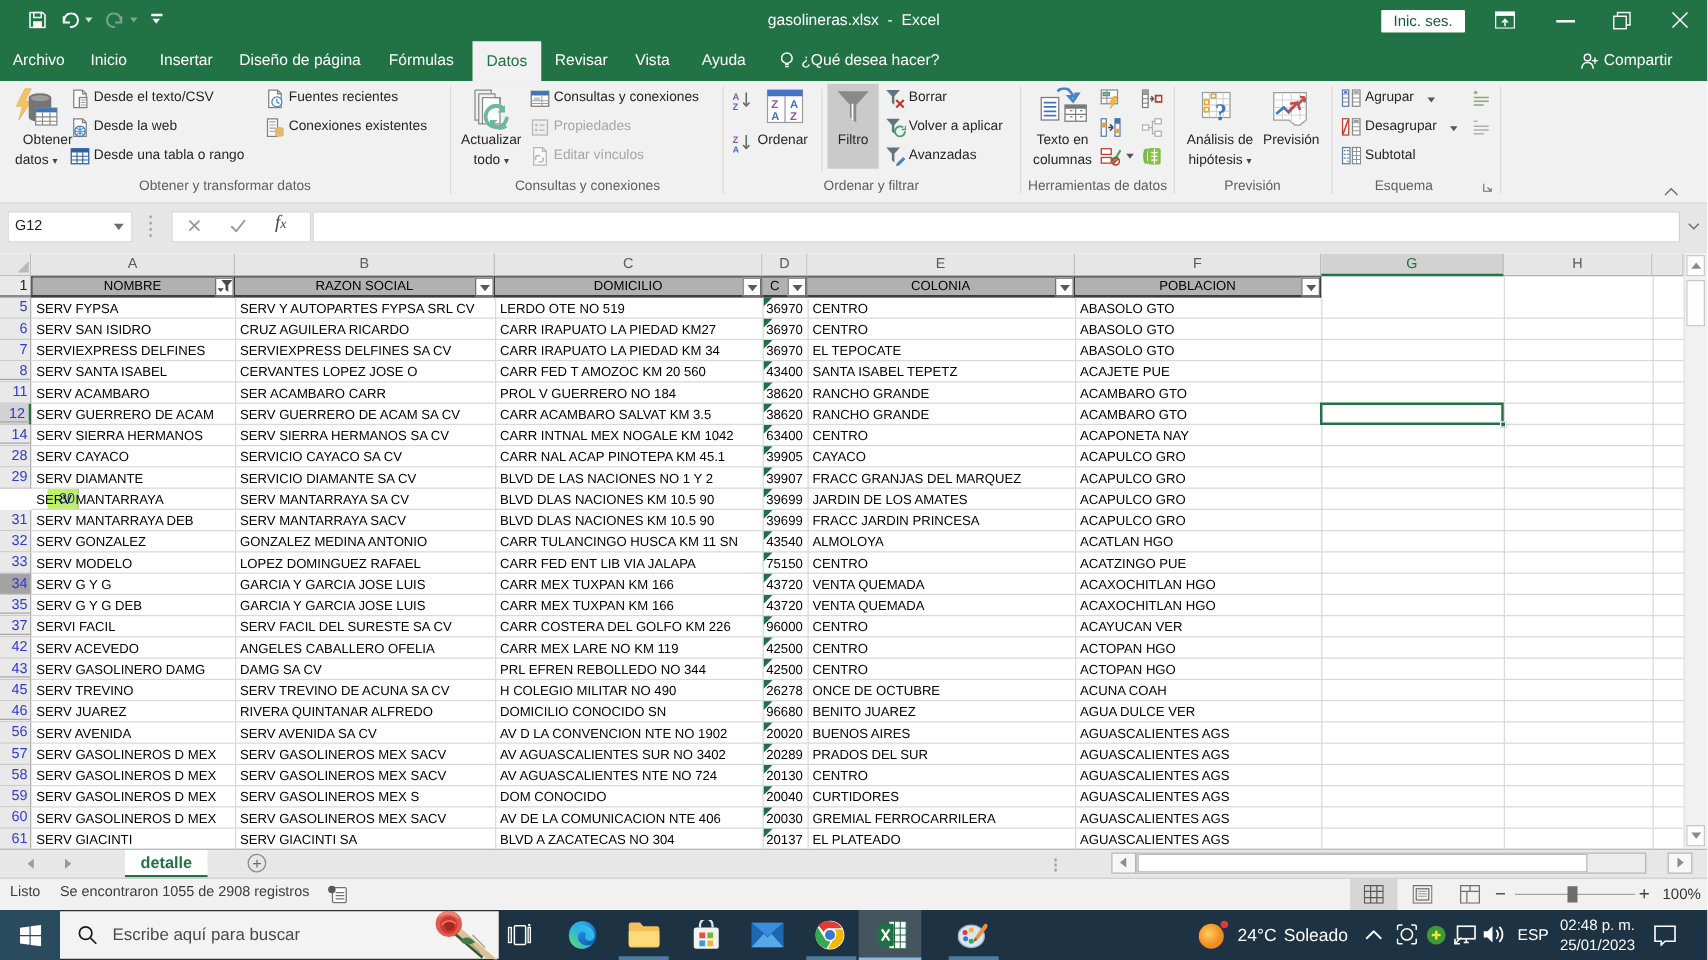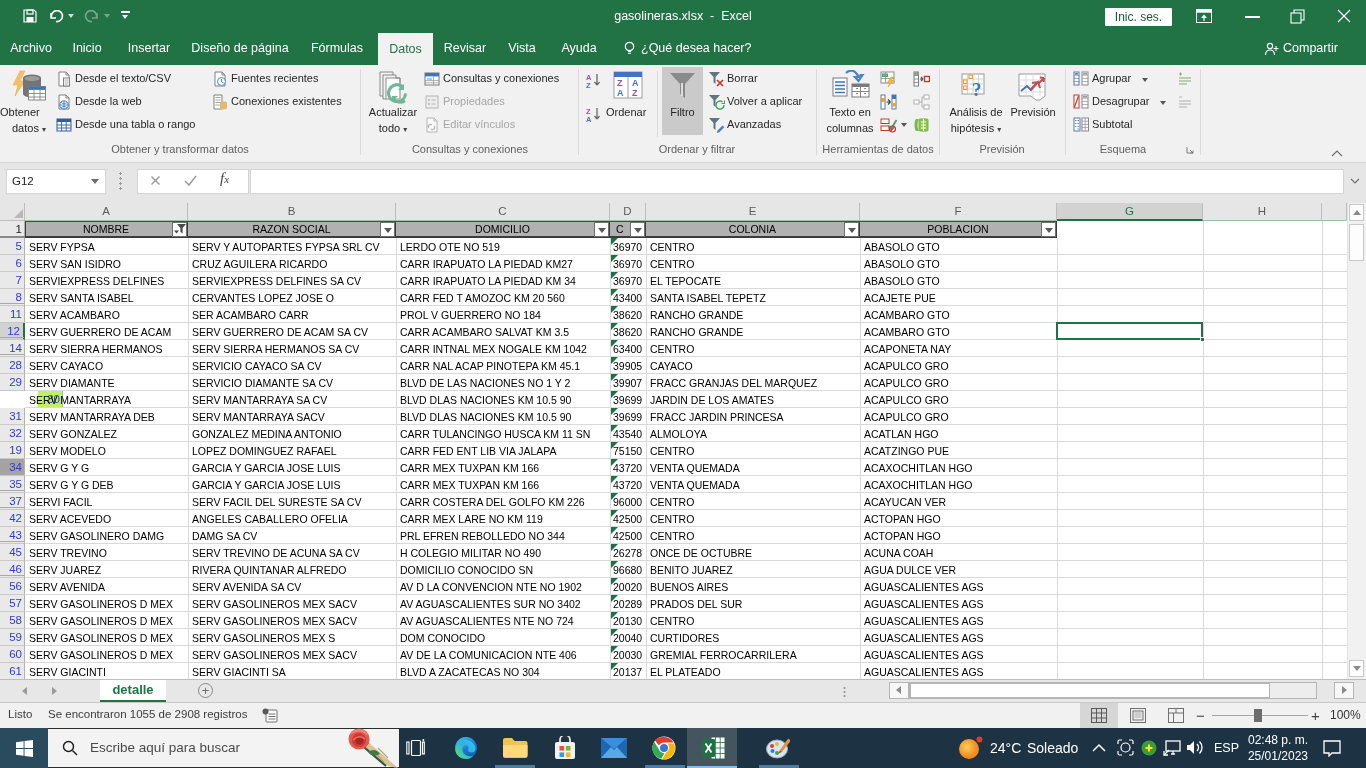--- a/index.html
+++ b/index.html
@@ -108,21 +108,21 @@
         <rect x="15" y="9" width="18" height="16" fill="#757575"></rect>
         <ellipse cx="24" cy="25" rx="9" ry="3.4" fill="#757575"></ellipse>
         <ellipse cx="24" cy="9.5" rx="7.5" ry="2.4" fill="#9d9d9d"></ellipse>
       </g>
 <g>
         <rect x="20.5" y="17.5" width="17" height="13.5" fill="#fff" stroke="#868686"></rect>
         <rect x="20.5" y="17.5" width="17" height="3.4" fill="#3c76bb"></rect>
         <path d="M26 21 v10 M32 21 v10 M20.5 24.5 h17 M20.5 28 h17" stroke="#868686" stroke-width="0.9" fill="none"></path>
       </g>
     </svg>
-<div class="rtxt" style="left:0px;top:41px;width:58px;text-align:left">Obtener</div>
+<div class="rtxt" style="left:0px;top:41px;width:58px;text-align:right">Obtener</div>
 <div class="rtxt" style="left:0px;top:57px;width:58px;text-align:center">datos <span style="font-size:8px;color:#444">▾</span></div>
 <div class="ab" style="left:56px;top:6px">
       <svg width="16" height="16" viewBox="0 0 16 16">
         <path d="M3 1 h7 l3 3 v11 h-10 z" fill="#fff" stroke="#808080"></path>
         <path d="M10 1 v3 h3" fill="none" stroke="#808080"></path>
         <rect x="7.5" y="7" width="6" height="8" fill="#fff" stroke="#808080"></rect>
         <path d="M8.5 9 h4 M8.5 11 h4 M8.5 13 h4" stroke="#9b9b9b" stroke-width="0.8"></path>
       </svg>
     </div>
 <div class="rtxt " style="left:75px;top:7px">Desde el texto/CSV</div>
@@ -425,21 +425,21 @@
 <div class="rowhdr" style="top:103px;height:17px;background:#e9e9e9;">11</div>
 <div class="rowhdr" style="top:120px;height:17px;background:#d2d2d2;border-right:2px solid #217346;padding-right:3px;">12</div>
 <div class="ab" style="left:0;top:134px;width:24px;height:1px;background:#a8a8a8"></div>
 <div class="rowhdr" style="top:137px;height:17px;background:#e9e9e9;">14</div>
 <div class="ab" style="left:0;top:151px;width:24px;height:1px;background:#a8a8a8"></div>
 <div class="rowhdr" style="top:154px;height:17px;background:#e9e9e9;">28</div>
 <div class="rowhdr" style="top:171px;height:17px;background:#e9e9e9;">29</div>
 <div class="rowhdr" style="top:188px;height:17px;background:#bef264;margin-left:38px;">30</div>
 <div class="rowhdr" style="top:205px;height:17px;background:#e9e9e9;">31</div>
 <div class="rowhdr" style="top:222px;height:17px;background:#e9e9e9;">32</div>
-<div class="rowhdr" style="top:239px;height:17px;background:#e9e9e9;">19</div>
+<div class="rowhdr" style="top:239px;height:17px;background:#e9e9e9;">33</div>
 <div class="rowhdr" style="top:256px;height:17px;background:#a3a3a3;">34</div>
 <div class="rowhdr" style="top:273px;height:17px;background:#e9e9e9;">35</div>
 <div class="ab" style="left:0;top:287px;width:24px;height:1px;background:#a8a8a8"></div>
 <div class="rowhdr" style="top:290px;height:17px;background:#e9e9e9;">37</div>
 <div class="ab" style="left:0;top:304px;width:24px;height:1px;background:#a8a8a8"></div>
 <div class="rowhdr" style="top:307px;height:17px;background:#e9e9e9;">42</div>
 <div class="rowhdr" style="top:324px;height:17px;background:#e9e9e9;">43</div>
 <div class="ab" style="left:0;top:338px;width:24px;height:1px;background:#a8a8a8"></div>
 <div class="rowhdr" style="top:341px;height:17px;background:#e9e9e9;">45</div>
 <div class="rowhdr" style="top:358px;height:17px;background:#e9e9e9;">46</div>

